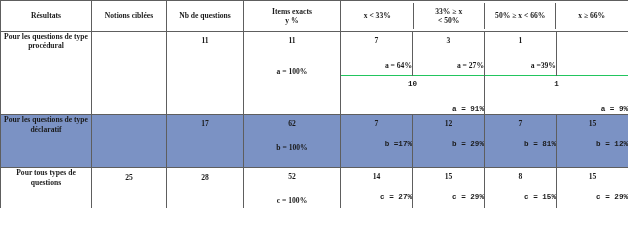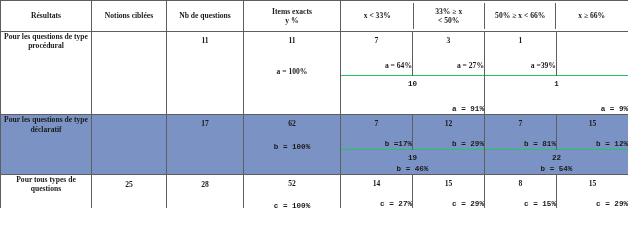--- a/index.html
+++ b/index.html
@@ -80,21 +80,21 @@
   }
   .numtop { display: block; padding-top: 4px; }
   .pctbot { display: block; padding-top: 16px; text-align: right; }
   .pcttight { display: block; padding-top: 1px; }
   
   .subtbl.compact tr.toprow td { height: 30px; }
   .subtbl.compact .pctbot { padding-top: 12px; font-family: Liberation Mono, monospace; }
   
   .stack-num { display: block; padding-top: 4px; }
   .stack-pct { display: block; padding-top: 22px; }
-  .stack-pct-sm { display: block; padding-top: 14px; font-family: Liberation Mono, monospace; }
+  .stack-pct-sm { display: block; padding-top: 14px; }
   .mid25 { display: block; padding-top: 5px; }
   .blue { background: #7b92c4; }
   .blue .subtbl td { background: #7b92c4; }
 </style>
 </head>
 <body>
 
 <div id="table-root">
 <table class="tbl">
   <colgroup>
@@ -201,30 +201,20 @@
           </td>
           <td style="width:25%">
             <span class="numtop">7</span>
             <span class="pctbot">b = 81%</span>
           </td>
           <td class="last" style="width:25%">
             <span class="numtop">15</span>
             <span class="pctbot">b =  12%</span>
           </td>
         </tr>
-        <tr class="botrow">
-          <td colspan="2" style="width:50%">
-            <span class="numtop">19</span>
-            <span class="pcttight">b = 46%</span>
-          </td>
-          <td class="last" colspan="2" style="width:50%">
-            <span class="numtop">22</span>
-            <span class="pcttight">b = 54%</span>
-          </td>
-        </tr>
       </tbody>
             </table>
     </td>
   </tr>
 
   <tr style="height:60px">
     <td class="rowlabel">Pour tous types de questions</td>
     <td>
             <span class="mid25">25</span>
           </td>

